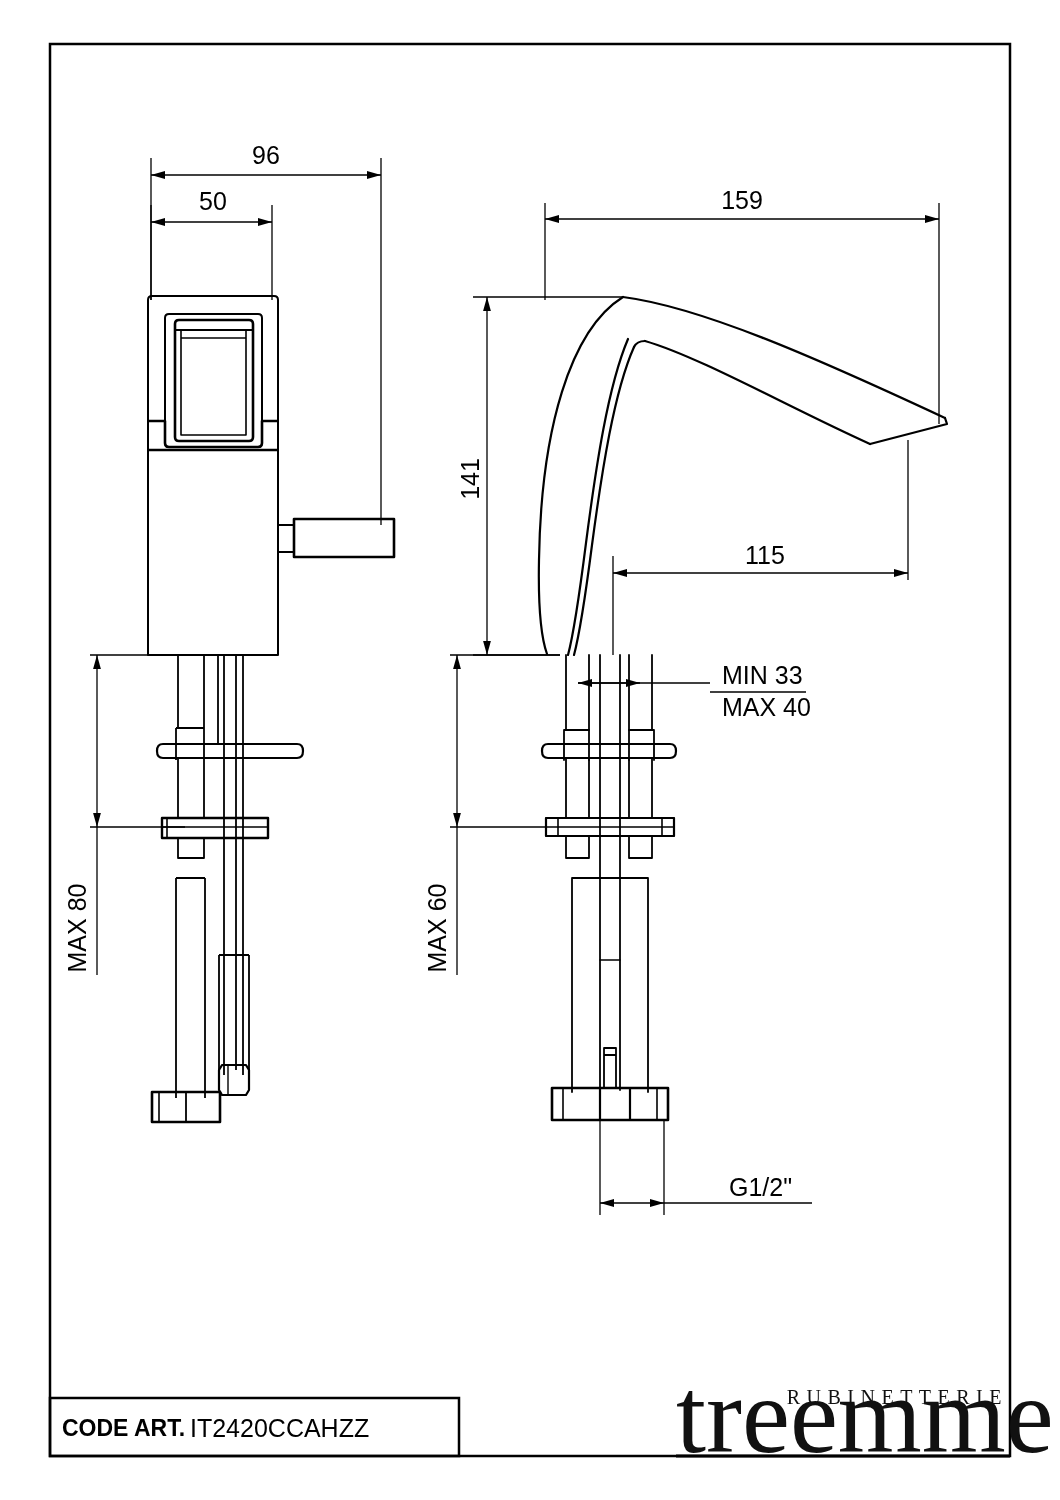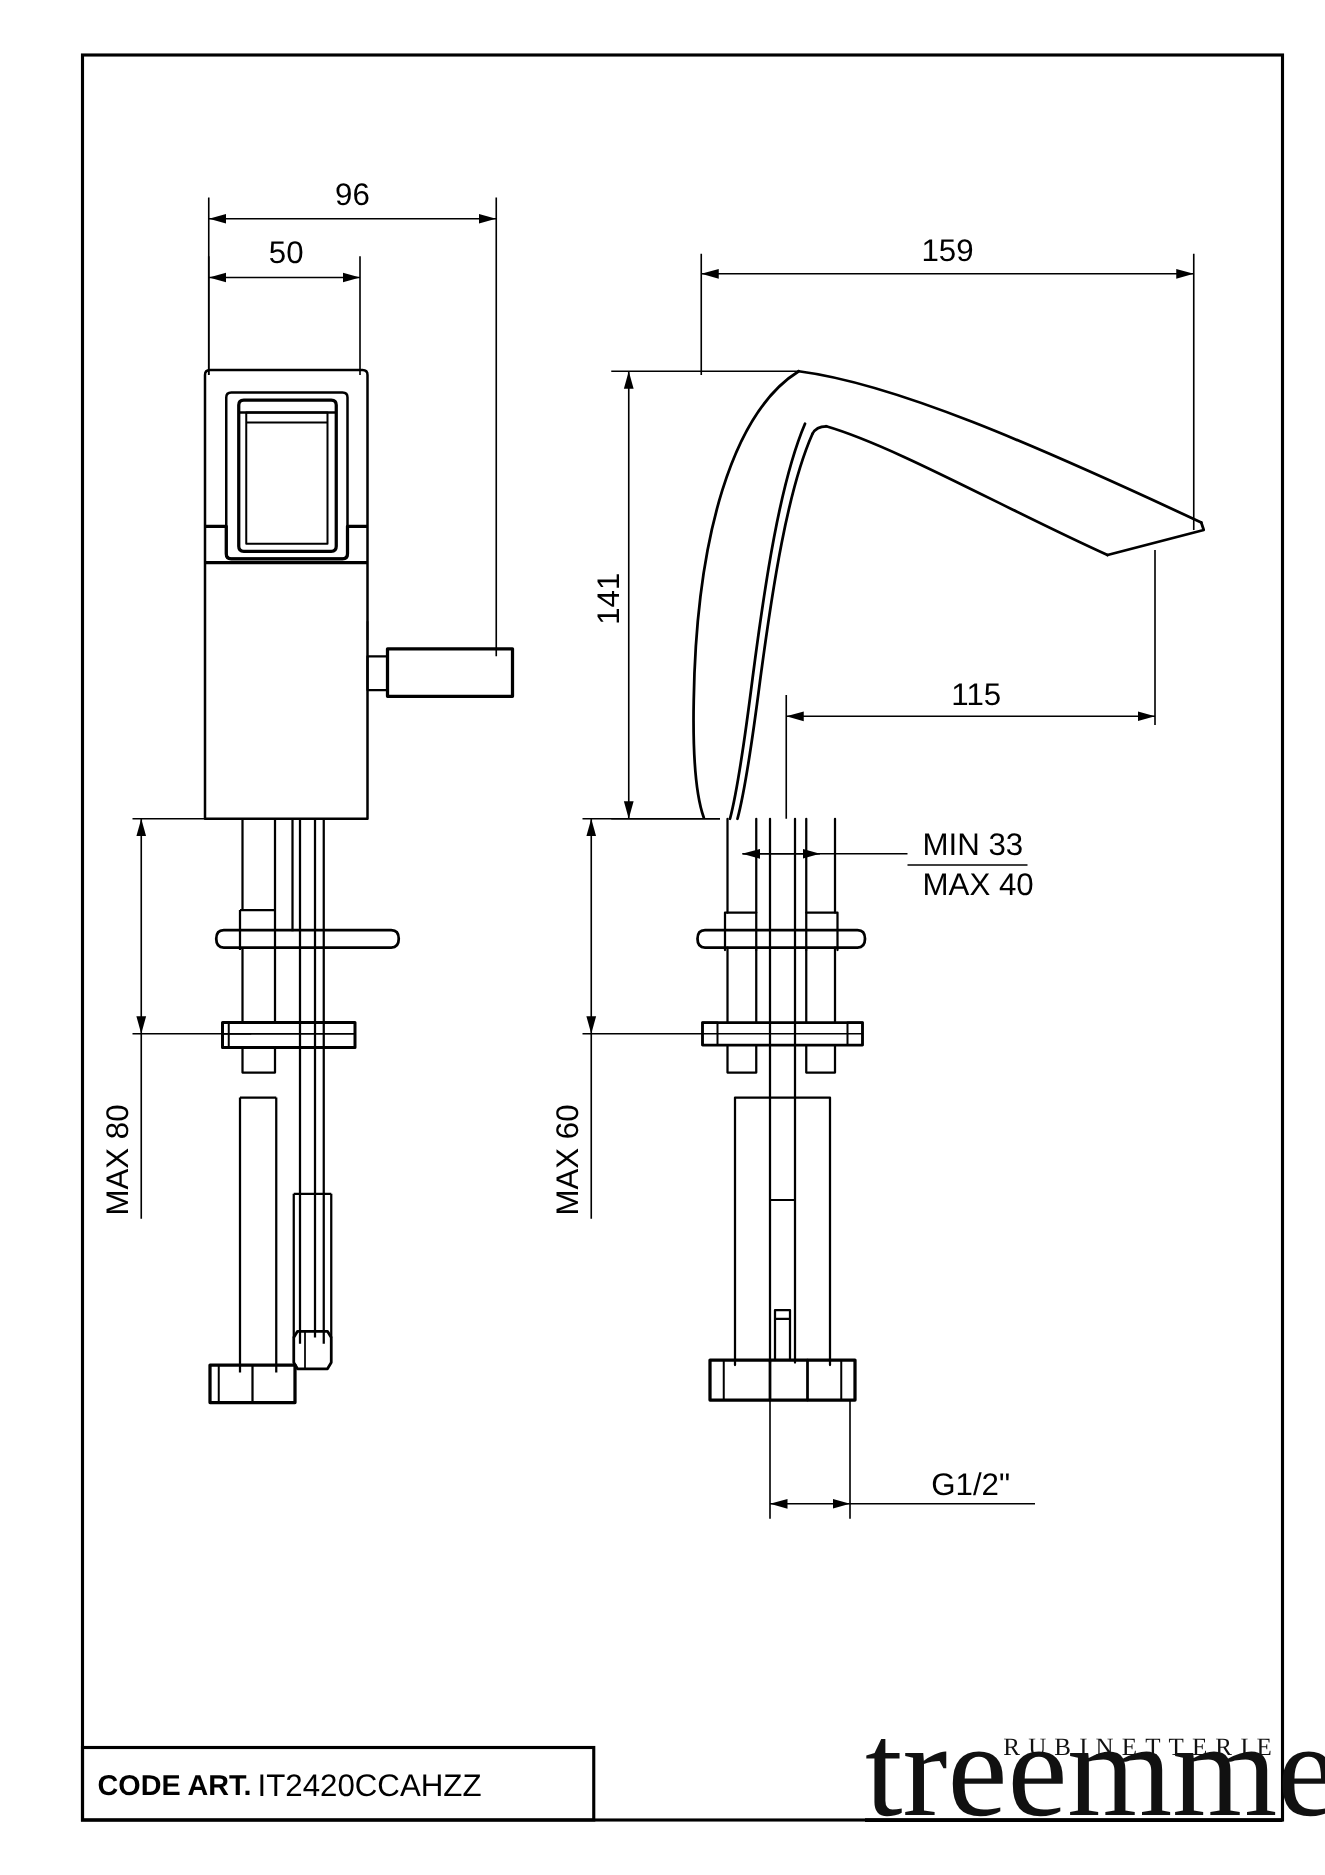--- a/index.html
+++ b/index.html
@@ -15,21 +15,20 @@
     color: #000000;
     overflow: hidden;
     position: relative;
   }
   #sheet {
     position: absolute;
     left: 0;
     top: 0;
     width: 884px;
     height: 1500px;
-    margin-left: 16px;
   }
   #sheet svg {
     display: block;
   }
   .dimtext {
     font-family: "Liberation Sans", sans-serif;
     font-size: 25px;
     fill: #000000;
   }
   .codelabel-bold {

